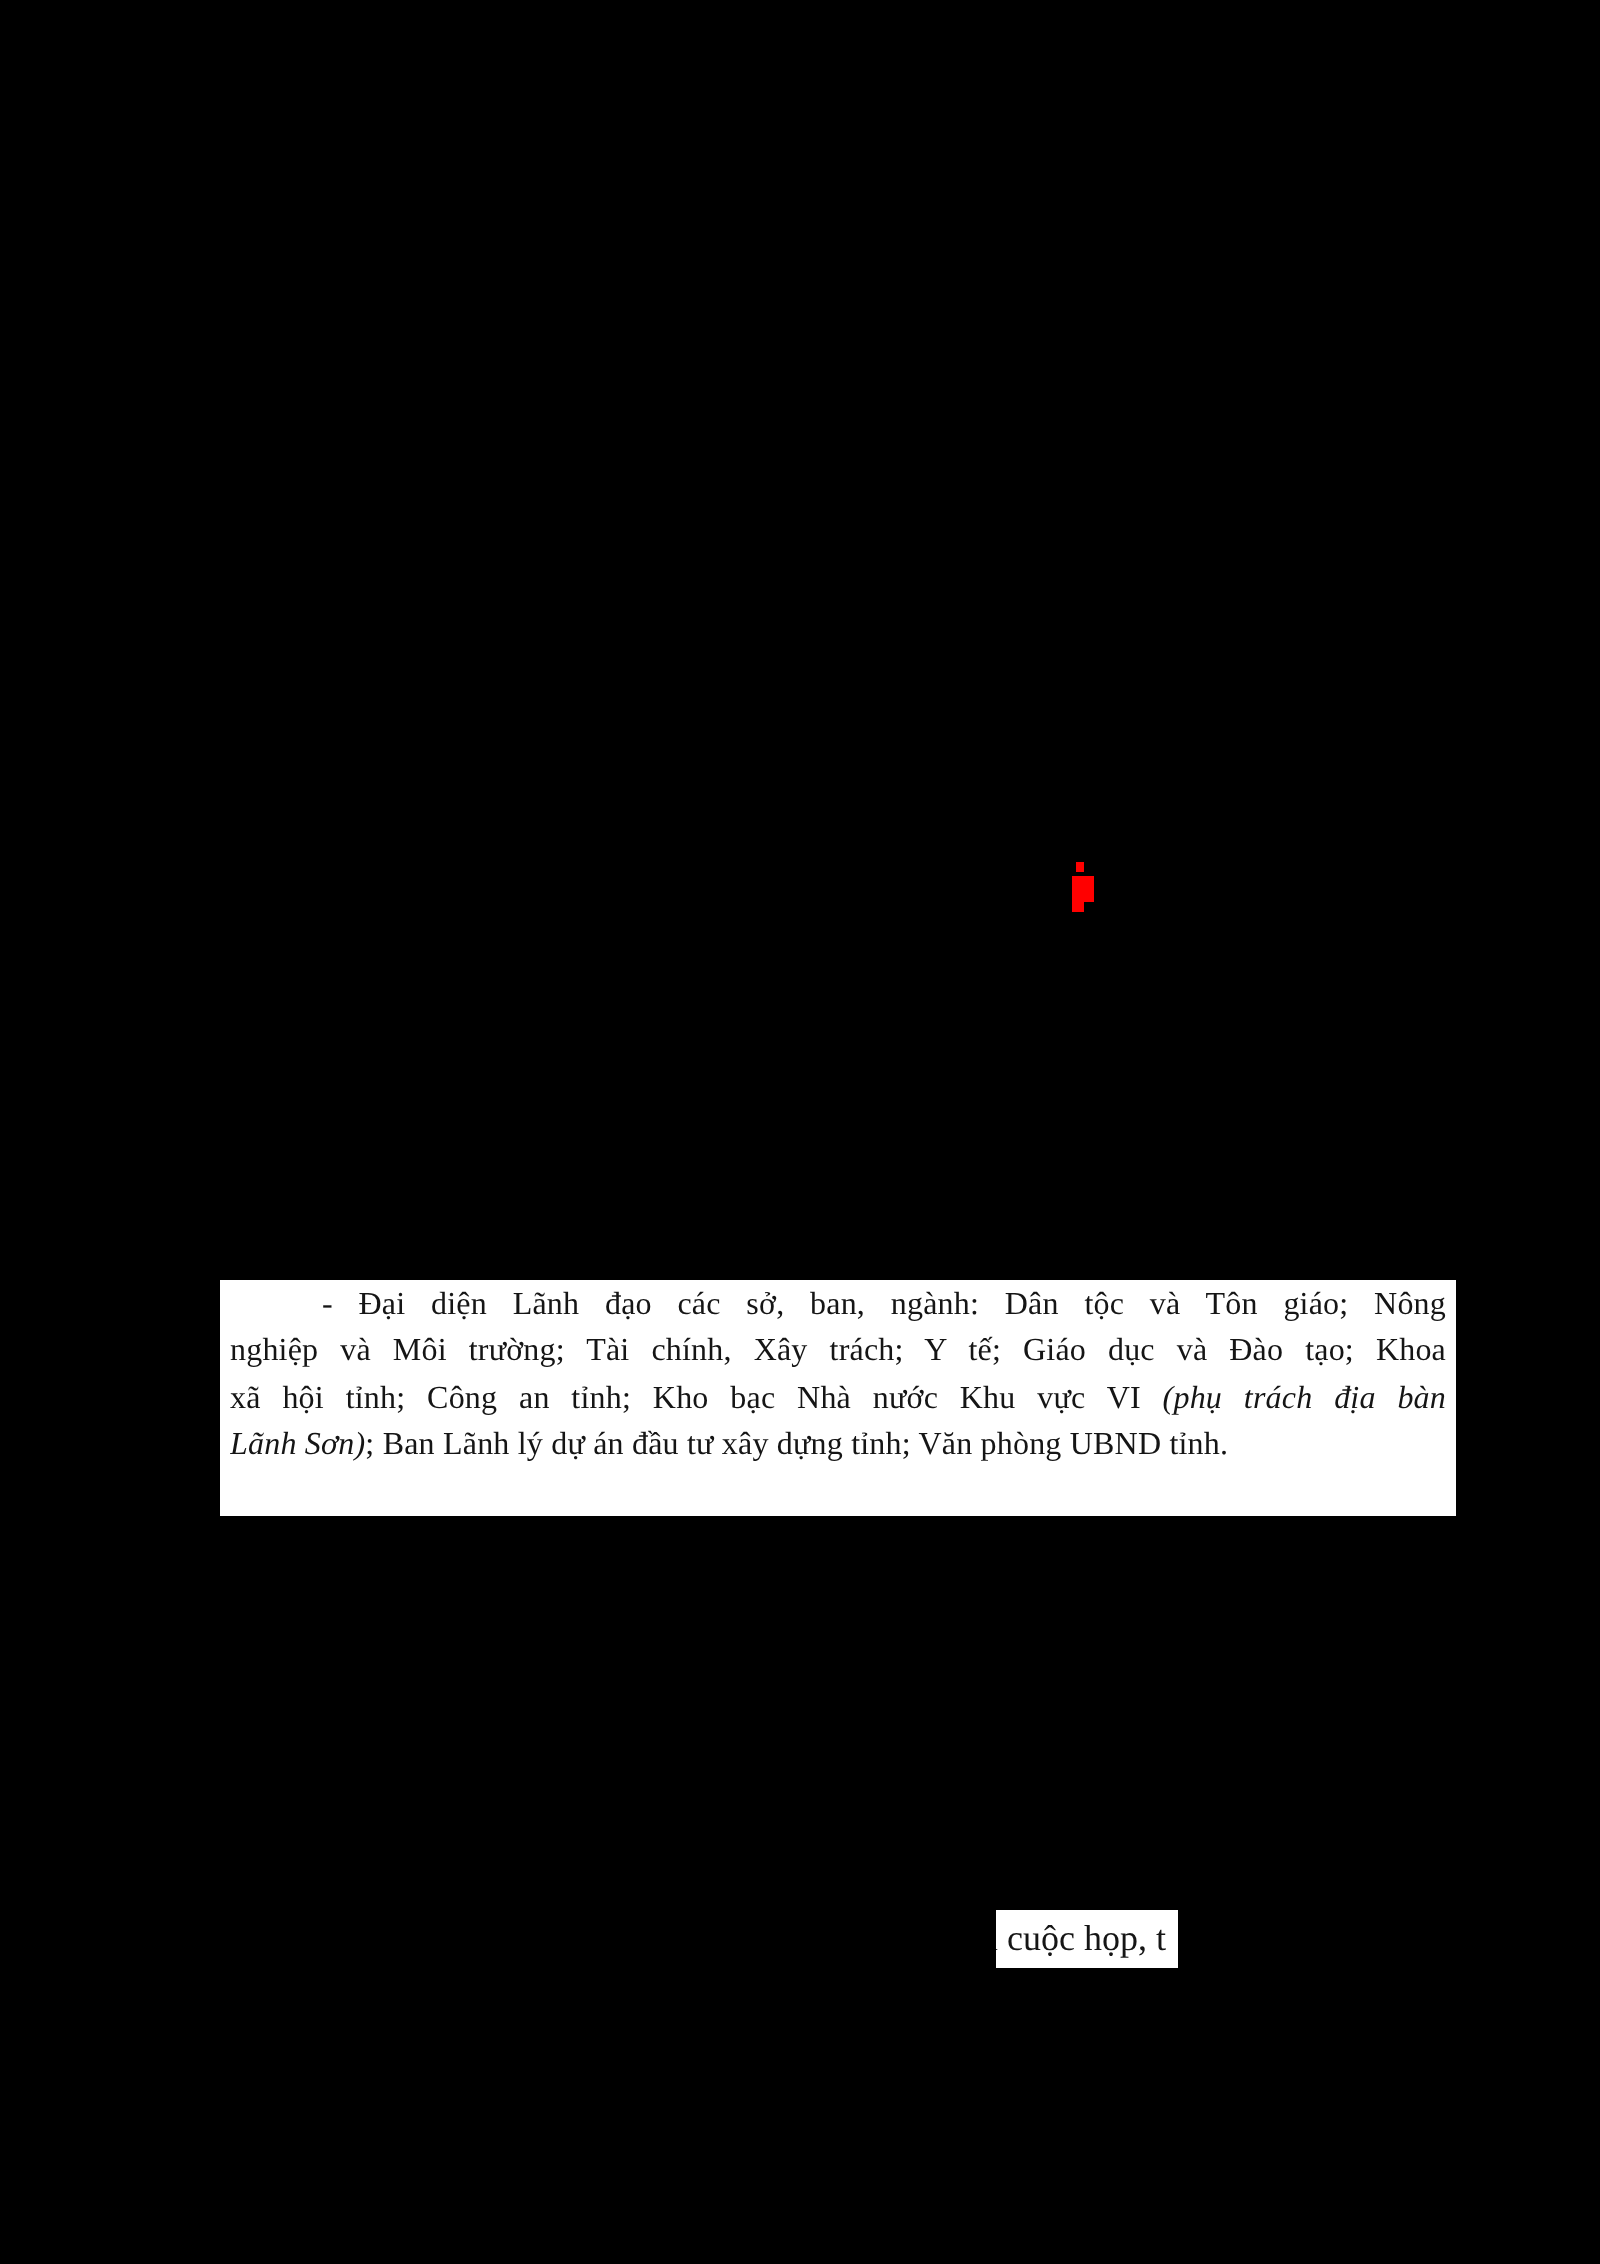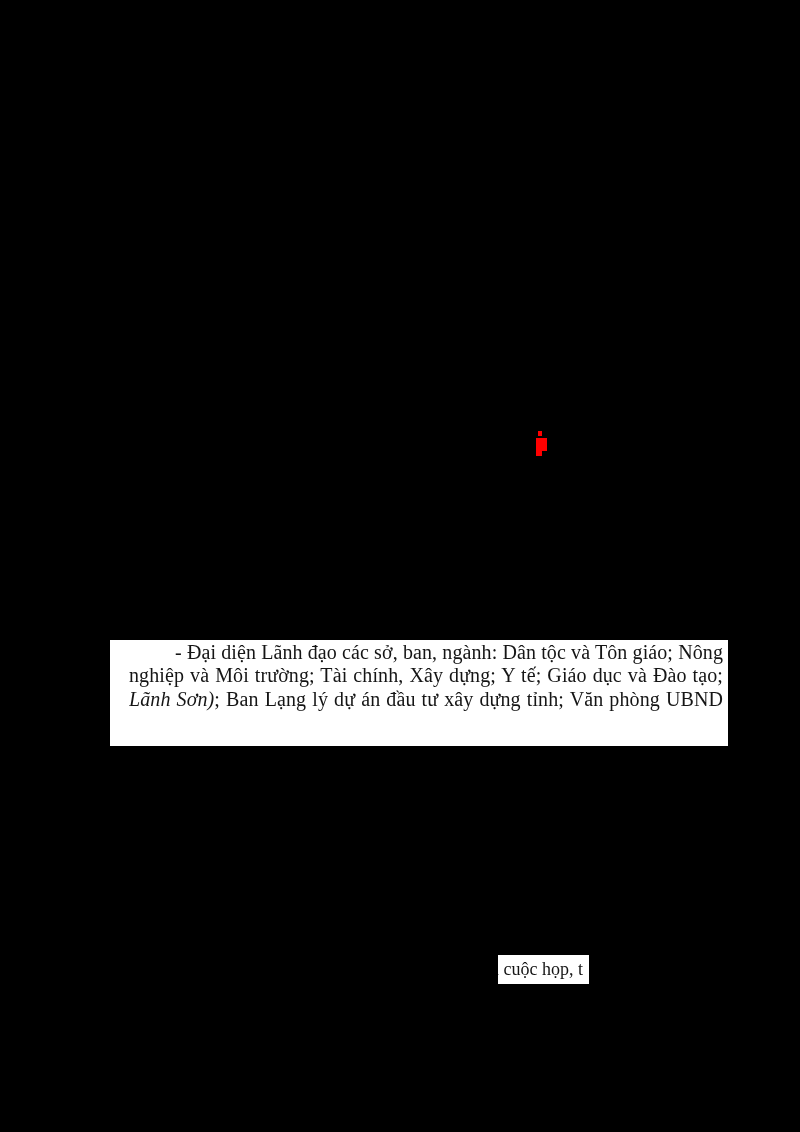--- a/index.html
+++ b/index.html
@@ -14,26 +14,26 @@
     background: #000000;
     overflow: hidden;
     font-family: "Liberation Serif", "DejaVu Serif", serif;
   }
   
   .attendees-block {
     position: absolute;
     left: 110px;
     top: 640px;
     width: 618px;
-    height: 106px;
+    height: 118px;
     box-sizing: border-box;
     background: #ffffff;
     color: #151515;
-    padding: 1px 5px 0 19px;
-    font-size: 20px;
+    padding: 1px 5px 0 5px;
+    font-size: 16px;
     line-height: 23.4px;
     letter-spacing: 0.1px;
   }
   .attendees-block .line {
     text-align: justify;
     white-space: normal;
     overflow: hidden;
     height: 23.4px;
   }
   .attendees-block .line.jl {
@@ -76,24 +76,27 @@
 </head>
 <body>
 
 <div class="page">
 
   <div class="attendees-block">
     <div class="line jl first">
       <span>- Đại diện Lãnh đạo các sở, ban, ngành: Dân tộc và Tôn giáo; Nông</span>
     </div>
     <div class="line jl">
-      <span>nghiệp và Môi trường; Tài chính, Xây dựng; Y tế; Giáo dục và Đào tạo; Khoa</span>
+      <span>nghiệp và Môi trường; Tài chính, Xây trách; Y tế; Giáo dục và Đào tạo; Khoa</span>
+    </div>
+    <div class="line jl">
+      <span>xã hội tỉnh; Công an tỉnh; Kho bạc Nhà nước Khu vực VI </span><span class="italic">(phụ trách địa bàn</span>
     </div>
     <div class="line">
-      <span class="italic">Lãnh Sơn)</span><span>; Ban Lạng lý dự án đầu tư xây dựng tỉnh; Văn phòng UBND tỉnh.</span>
+      <span class="italic">Lãnh Sơn)</span><span>; Ban Lãnh lý dự án đầu tư xây dựng tỉnh; Văn phòng UBND tỉnh.</span>
     </div>
   </div>
 
   <svg class="red-mark" viewBox="0 0 12 26" xmlns="http://www.w3.org/2000/svg" aria-hidden="true">
     <rect x="2" y="0" width="4" height="5" fill="#ff0000"></rect>
     <polygon points="0,7 11,7 11,20 6,20 6,25 0,25" fill="#ff0000"></polygon>
   </svg>
 
   <div class="meeting-fragment">
     <span>i cuộc họp, t</span>

